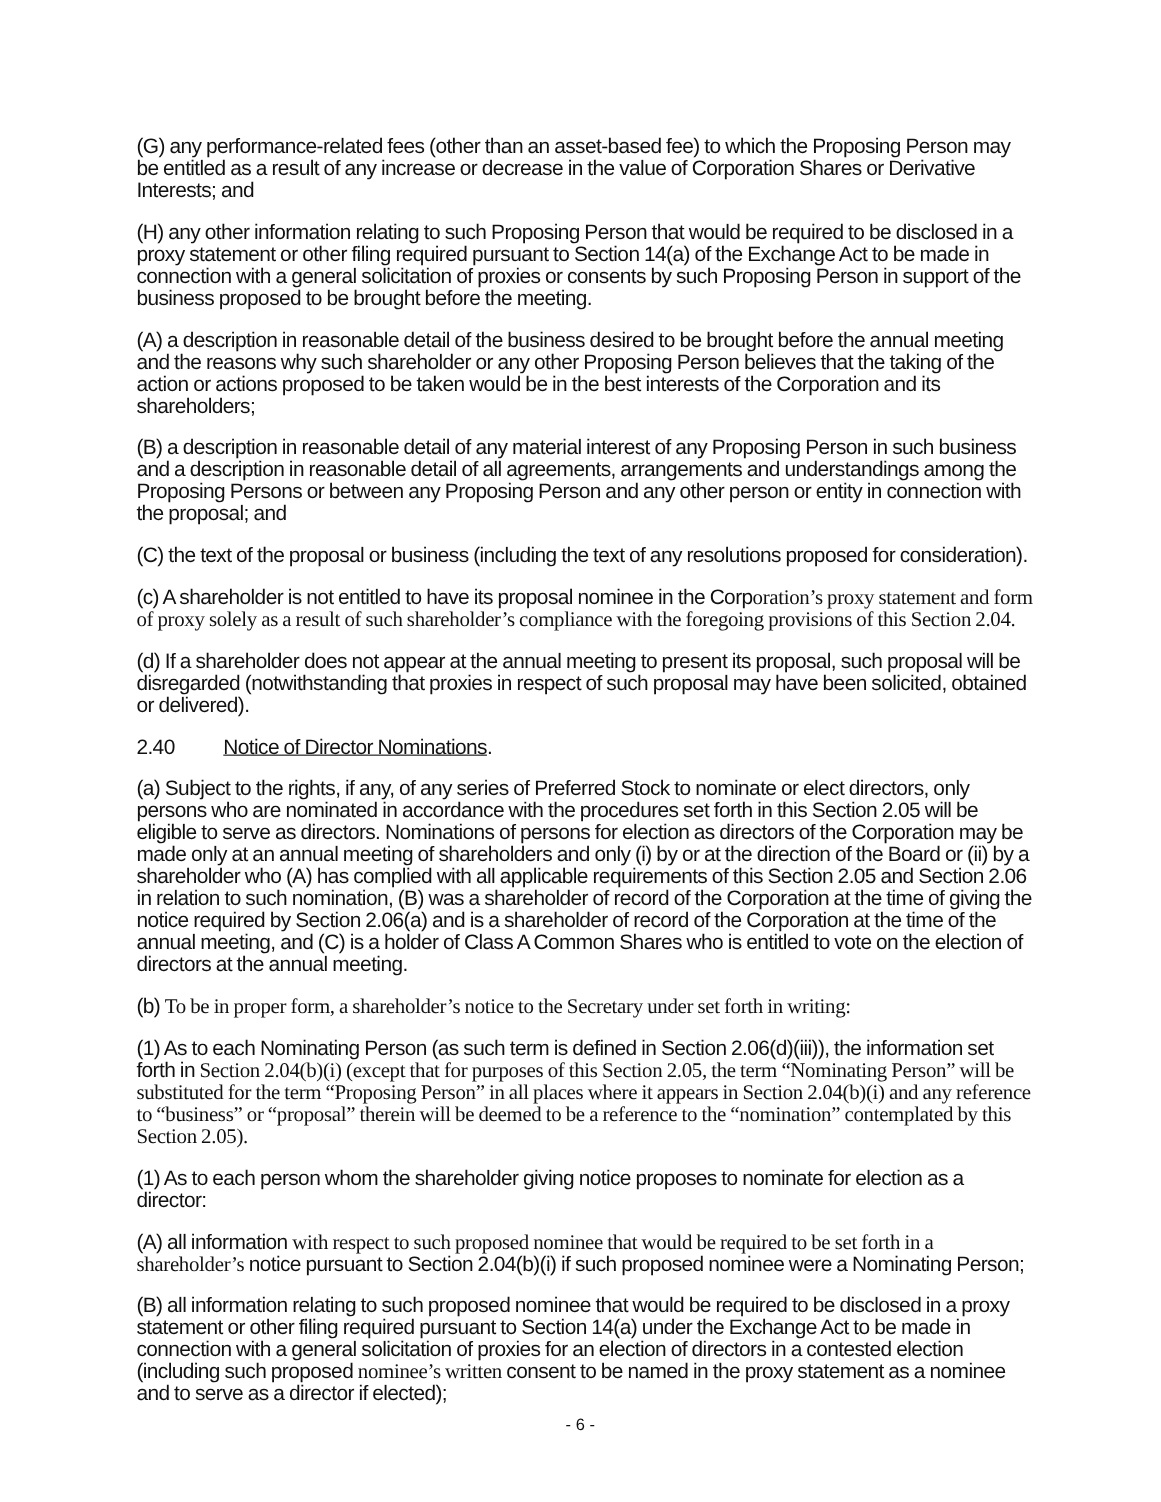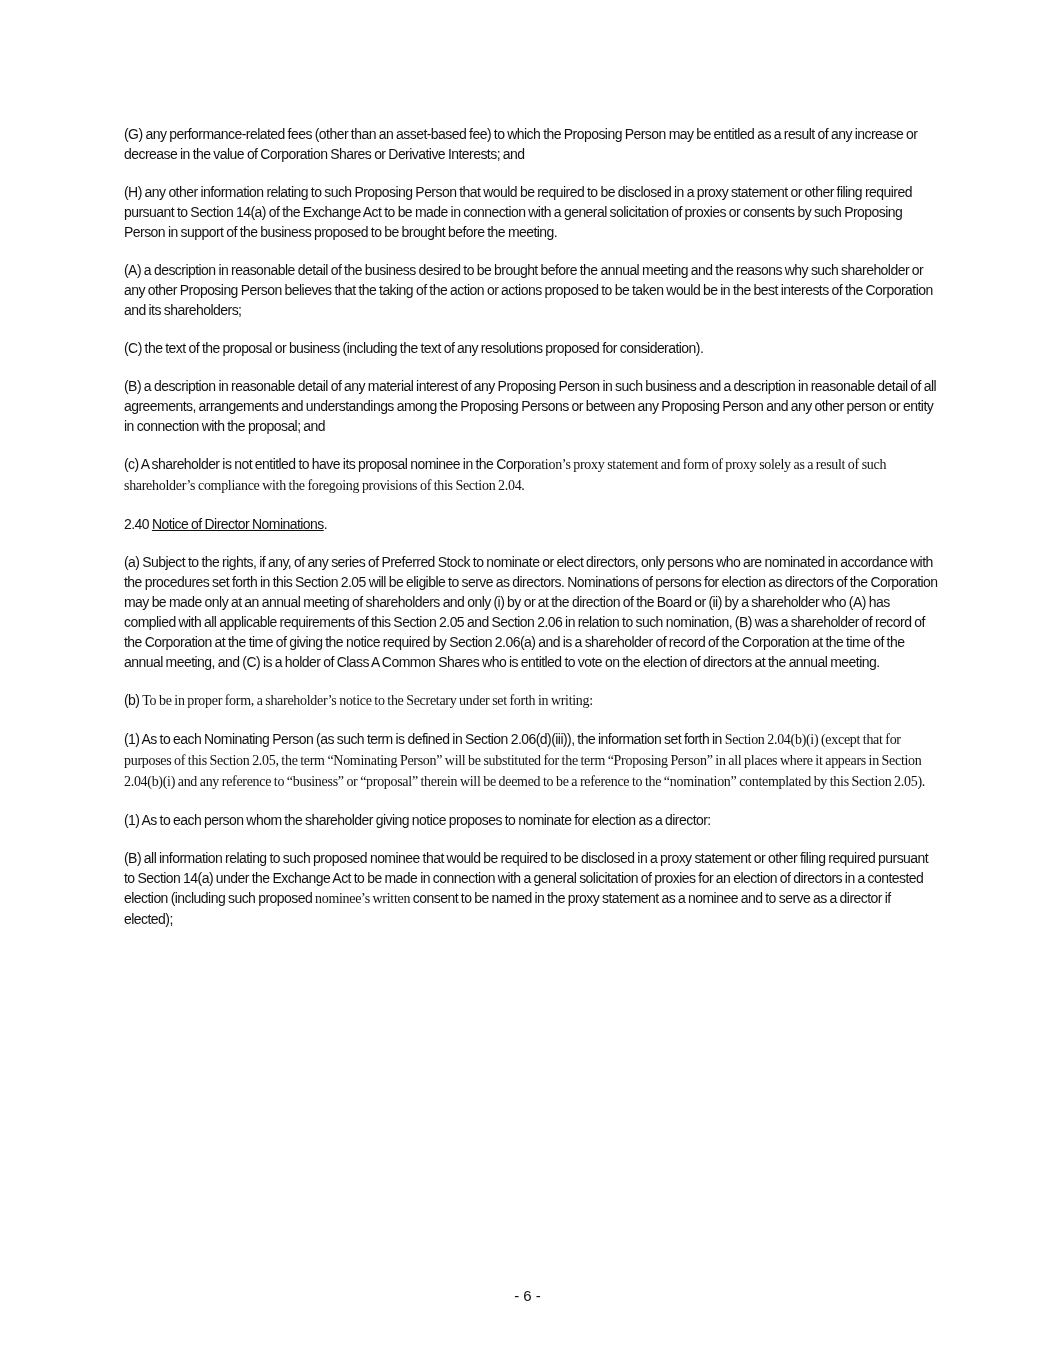--- a/index.html
+++ b/index.html
@@ -1,51 +1,55 @@
 <!DOCTYPE html>
 <html><head>
 <meta charset="utf-8">
 <style>
   html, body { margin: 0; padding: 0; background: #ffffff; }
   body { width: 1055px; height: 1365px; position: relative; overflow: hidden; }
   .page {
     position: absolute; left: 124px; top: 124px; width: 815px;
     font-family: "Liberation Sans", sans-serif;
-    font-size: 14px; line-height: 20px; color: #111111;
+    font-size: 19px; line-height: 20px; color: #111111;
     letter-spacing: -0.55px; word-spacing: -0.5px;
   }
   .para { margin: 0 0 18px 0; }
-  .u { text-decoration: underline; }
+  .u { text-decoration: underline; margin-left: 40px; }
   .serif { font-family: "Liberation Serif", serif; letter-spacing: -0.3px; }
   .footer {
     position: absolute; left: 0; width: 1055px; top: 1287px; text-align: center;
     font-family: "Liberation Sans", sans-serif; font-size: 15px; color: #111;
   }
 </style>
 </head>
 <body>
 
 <div class="page">
   <p class="para">(G) any performance-related fees (other than an asset-based fee) to which the Proposing Person may be entitled as a result of any increase or decrease in the value of Corporation Shares or Derivative Interests; and</p>
   <p class="para">(H) any other information relating to such Proposing Person that would be required to be disclosed in a proxy statement or other filing required pursuant to Section 14(a) of the Exchange Act to be made in connection with a general solicitation of proxies or consents by such Proposing Person in support of the business proposed to be brought before the meeting.</p>
   <p class="para">(A) a description in reasonable detail of the business desired to be brought before the annual meeting and the reasons why such shareholder or any other Proposing Person believes that the taking of the action or actions proposed to be taken would be in the best interests of the Corporation and its shareholders;</p>
+  <p class="para">(B) a description in reasonable detail of any material interest of any Proposing Person in such business and a description in reasonable detail of all agreements, arrangements and understandings among the Proposing Persons or between any Proposing Person and any other person or entity in connection with the proposal; and</p>
   <p class="para">(C) the text of the proposal or business (including the text of any resolutions proposed for consideration).</p>
-  <p class="para">(B) a description in reasonable detail of any material interest of any Proposing Person in such business and a description in reasonable detail of all agreements, arrangements and understandings among the Proposing Persons or between any Proposing Person and any other person or entity in connection with the proposal; and</p>
   <p class="para">
     <span>(c) A shareholder is not entitled to have its proposal nominee in the Corp</span><span class="serif">oration’s proxy statement and form of proxy solely as a result of such shareholder’s compliance with the foregoing provisions of this Section 2.04.</span>
   </p>
+  <p class="para">(d) If a shareholder does not appear at the annual meeting to present its proposal, such proposal will be disregarded (notwithstanding that proxies in respect of such proposal may have been solicited, obtained or delivered).</p>
   <p class="para">
     <span>2.40 </span><span class="u">Notice of Director Nominations</span><span>.</span>
   </p>
   <p class="para">(a) Subject to the rights, if any, of any series of Preferred Stock to nominate or elect directors, only persons who are nominated in accordance with the procedures set forth in this Section 2.05 will be eligible to serve as directors. Nominations of persons for election as directors of the Corporation may be made only at an annual meeting of shareholders and only (i) by or at the direction of the Board or (ii) by a shareholder who (A) has complied with all applicable requirements of this Section 2.05 and Section 2.06 in relation to such nomination, (B) was a shareholder of record of the Corporation at the time of giving the notice required by Section 2.06(a) and is a shareholder of record of the Corporation at the time of the annual meeting, and (C) is a holder of Class A Common Shares who is entitled to vote on the election of directors at the annual meeting.</p>
   <p class="para">
     <span>(b) </span><span class="serif">To be in proper form, a shareholder’s notice to the Secretary under set forth in writing:</span>
   </p>
   <p class="para">
     <span>(1) As to each Nominating Person (as such term is defined in Section 2.06(d)(iii)), the information set forth in </span><span class="serif">Section 2.04(b)(i) (except that for purposes of this Section 2.05, the term “Nominating Person” will be substituted for the term “Proposing Person” in all places where it appears in Section 2.04(b)(i) and any reference to “business” or “proposal” therein will be deemed to be a reference to the “nomination” contemplated by this Section 2.05).</span>
   </p>
   <p class="para">(1) As to each person whom the shareholder giving notice proposes to nominate for election as a director:</p>
   <p class="para">
+    <span>(A) all information </span><span class="serif">with respect to such proposed nominee that would be required to be set forth in a shareholder’s </span><span>notice pursuant to Section 2.04(b)(i) if such proposed nominee were a Nominating Person;</span>
+  </p>
+  <p class="para">
     <span>(B) all information relating to such proposed nominee that would be required to be disclosed in a proxy statement or other filing required pursuant to Section 14(a) under the Exchange Act to be made in connection with a general solicitation of proxies for an election of directors in a contested election (including such proposed </span><span class="serif">nominee’s written </span><span>consent to be named in the proxy statement as a nominee and to serve as a director if elected);</span>
   </p>
 </div>
 
 <div class="footer">- 6 -</div>
 
 </body></html>

